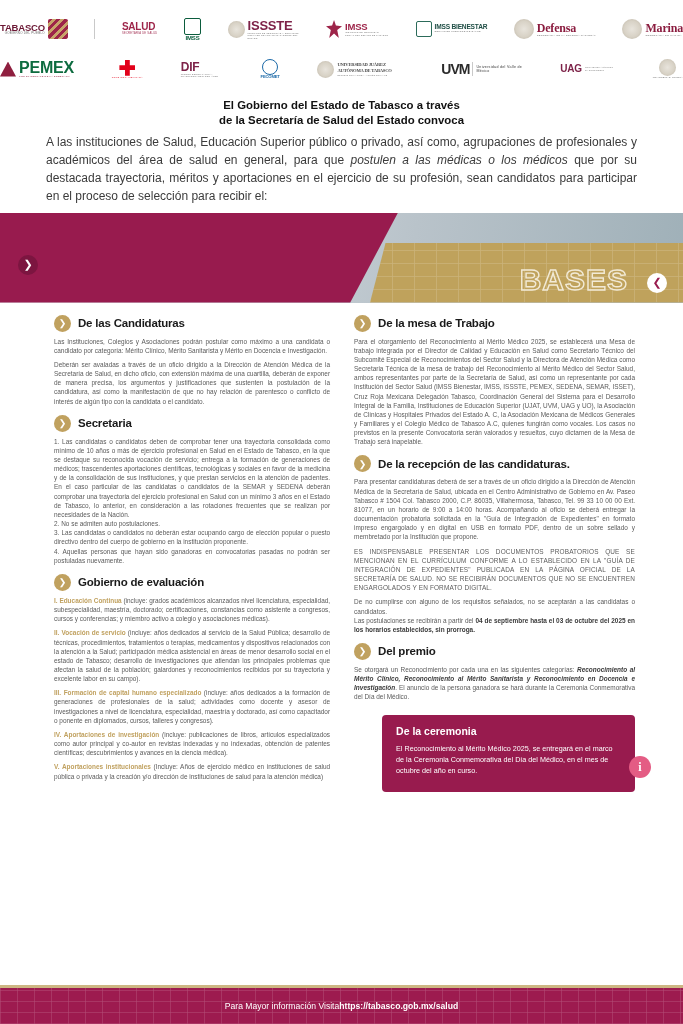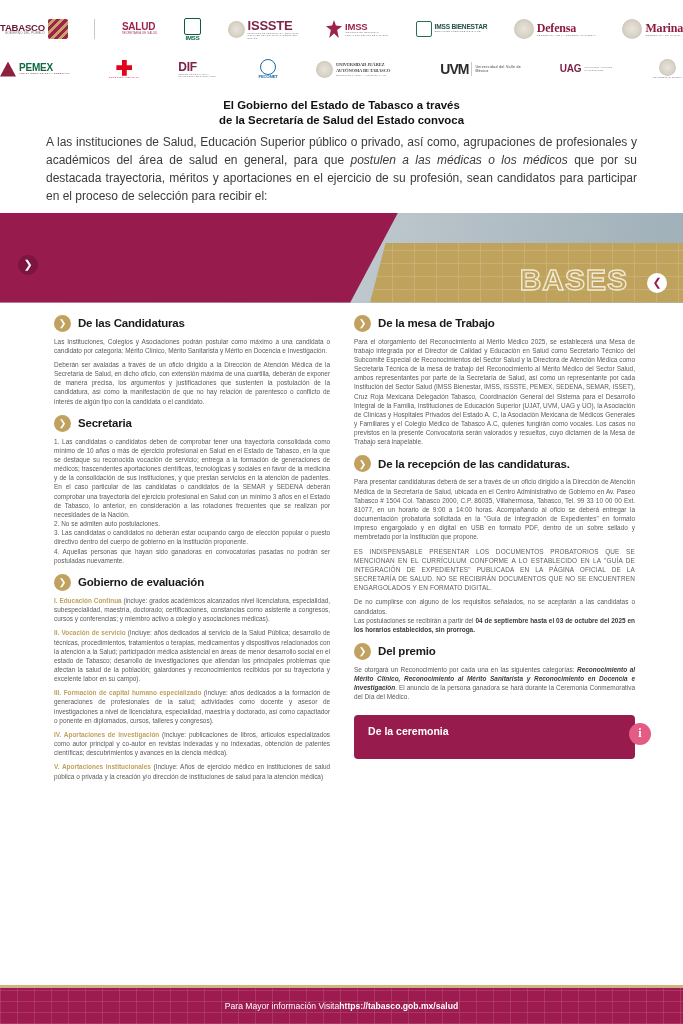--- a/index.html
+++ b/index.html
@@ -88,20 +88,21 @@
   }
   p.body b { color: #3a3a3a; }
   p.body i { font-style: italic; }
   .gold-lead { color: #c0a15f; font-weight: bold; }
   .caps { letter-spacing: .15px; }
 
   
   .ceremony {
     margin-top: 13px; background: #981b4e; border-radius: 4px; padding: 10px 14px 16px 14px;
     position: relative;
+    margin-left: 28px;
   }
   .ceremony h3 { color: #fff; font-size: 10.5px; font-weight: bold; margin-bottom: 6px; }
   .ceremony p { color: #fff; font-size: 7.2px; line-height: 1.55; }
   .info-badge {
     position: absolute; right: -16px; bottom: 14px; width: 22px; height: 22px; border-radius: 50%;
     background: #e45c84; color: #fff; font-size: 12px; font-weight: bold;
     display: flex; align-items: center; justify-content: center;
     font-family: "Liberation Serif", serif;
   }
 
@@ -182,21 +183,21 @@
           <div class="lg-txt" style="font-size:12px;color:#8b1c3f;font-family:'Liberation Serif',serif">Marina</div>
           <div class="lg-sub" style="font-size:2.5px">Secretaría de Marina</div>
         </div>
       </div>
     </div>
 
     <div class="logo-row second">
       <div class="logo">
         <div style="width:16px;height:15px;background:#8f1f3f;clip-path:polygon(50% 0,100% 100%,0 100%)"></div>
         <div>
-          <div class="lg-txt" style="font-size:10px;color:#0d6b3f">PEMEX</div>
+          <div class="lg-txt" style="font-size:16px;color:#0d6b3f">PEMEX</div>
           <div class="lg-sub" style="font-size:2.4px;color:#8f1f3f">POR EL RESCATE DE LA SOBERANÍA</div>
         </div>
       </div>
       <div class="logo">
         <div style="text-align:center">
           <div style="width:16px;height:16px;background:#e2001a;clip-path:polygon(35% 0,65% 0,65% 35%,100% 35%,100% 65%,65% 65%,65% 100%,35% 100%,35% 65%,0 65%,0 35%,35% 35%);margin:0 auto"></div>
           <div class="lg-sub" style="font-size:2.3px;color:#e2001a">CRUZ ROJA MEXICANA</div>
         </div>
       </div>
       <div class="logo">
@@ -303,20 +304,21 @@
       <p class="body"><span>Las postulaciones se recibirán a partir del </span><b>04 de septiembre hasta el 03 de octubre del 2025 en los horarios establecidos, sin prorroga.</b></p>
 
       <div class="sec-head">
         <div class="bullet-circle">❯</div>
         <div class="sec-title">Del premio</div>
       </div>
       <p class="body"><span>Se otorgará un Reconocimiento por cada una en las siguientes categorías: </span><i><b>Reconocimiento al Mérito Clínico, Reconocimiento al Mérito Sanitarista y Reconocimiento en Docencia e Investigación</b></i><span>. El anuncio de la persona ganadora se hará durante la Ceremonia Conmemorativa del Día del Médico.</span></p>
 
       <div class="ceremony">
         <h3>De la ceremonia</h3>
+        <p>El Reconocimiento al Mérito Médico 2025, se entregará en el marco de la Ceremonia Conmemorativa del Día del Médico, en el mes de octubre del año en curso.</p>
         <div class="info-badge">i</div>
       </div>
     </div>
   </div>
 
   <div class="footer-top-line"></div>
   <div class="footer">
     <span>Para Mayor información  Visita </span>
       <span class="url">https://tabasco.gob.mx/salud</span>
   </div>

